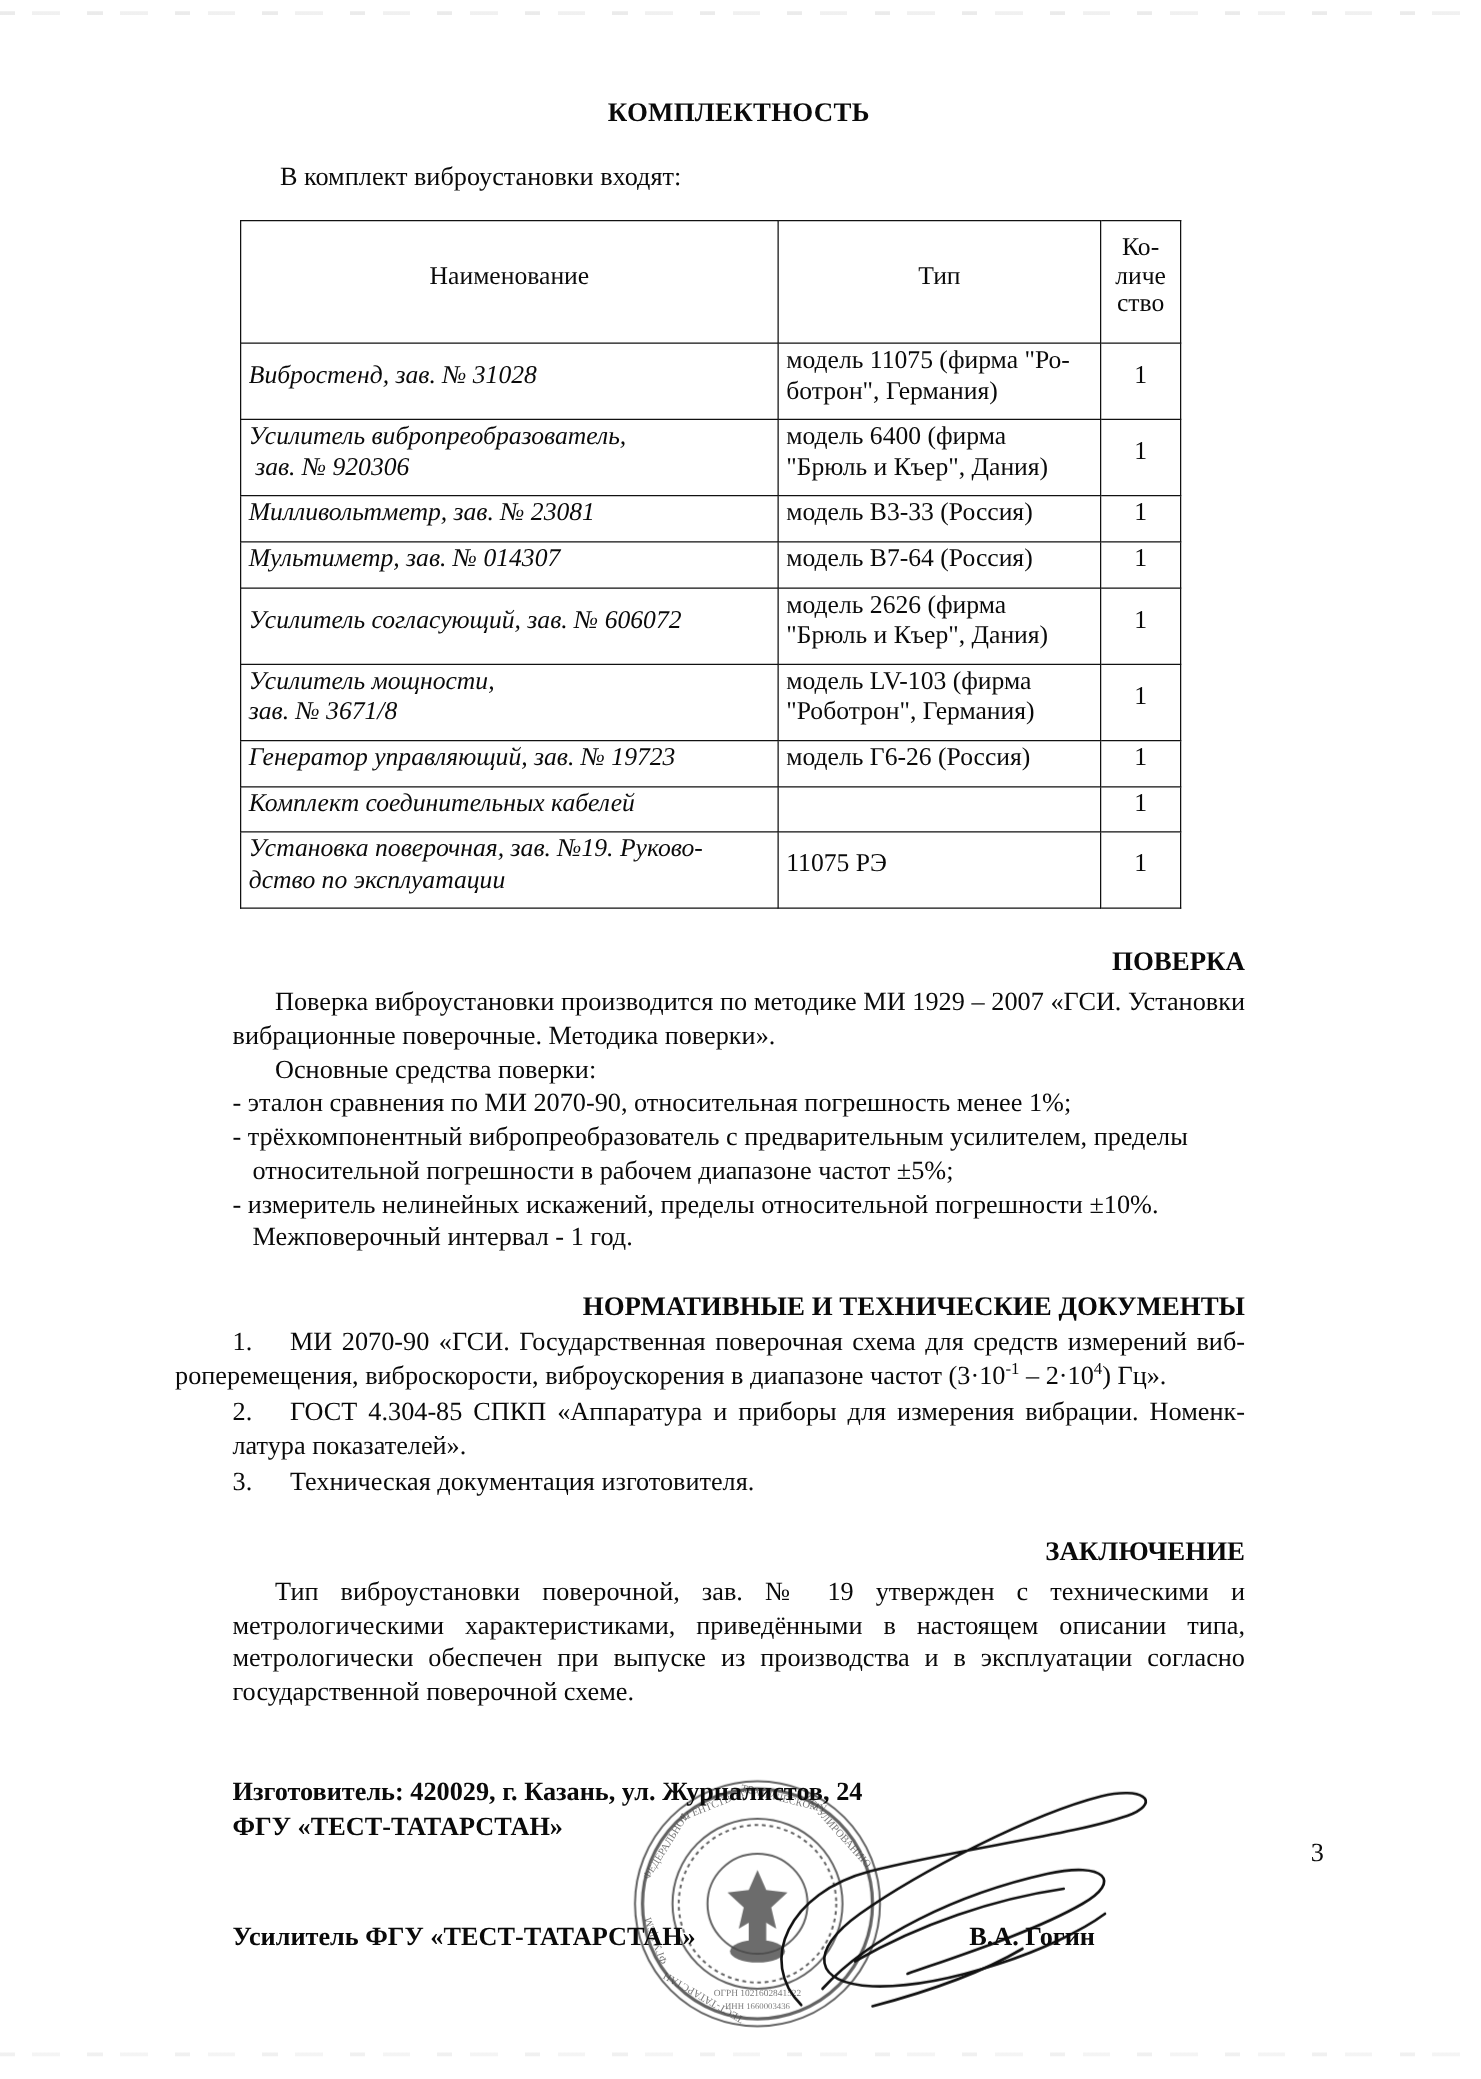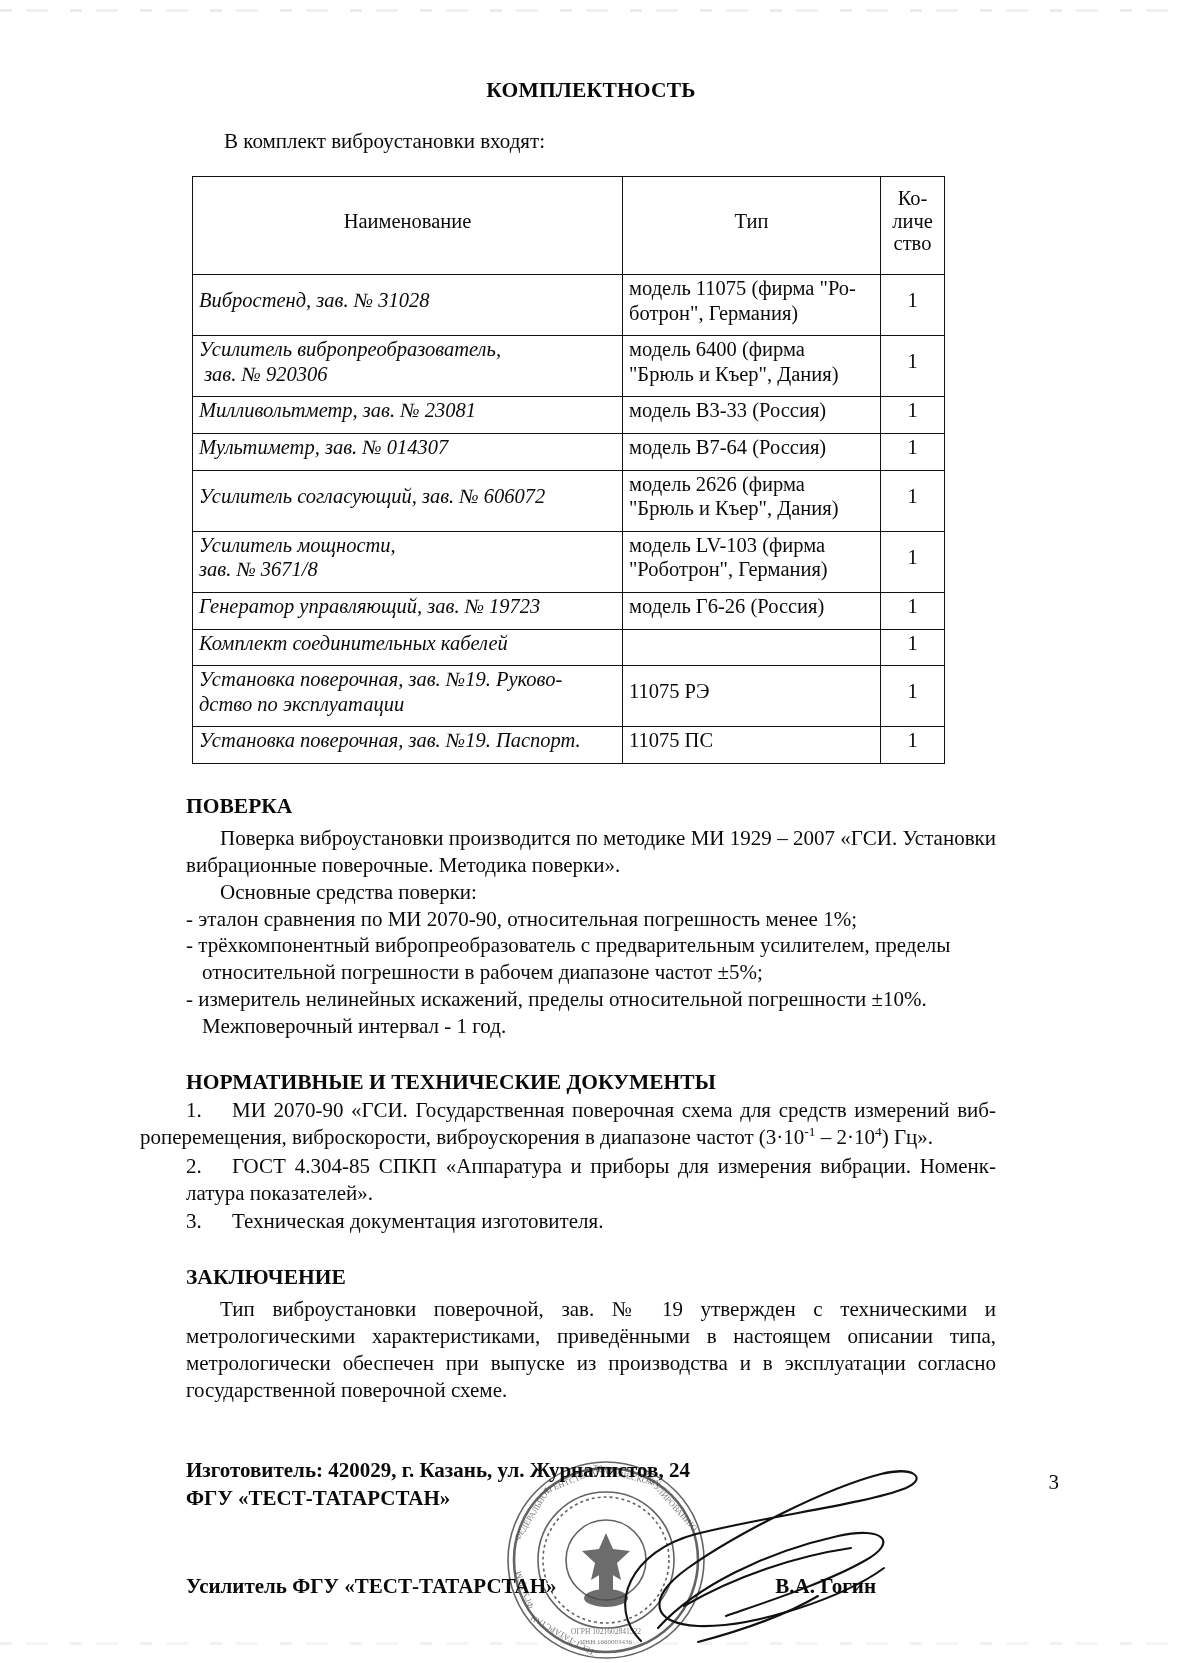--- a/index.html
+++ b/index.html
@@ -85,21 +85,21 @@
   td.qty-cell  { text-align: center; }
 
   .hdr-qty-stack {
     line-height: 1.12;
     font-size: 20.5px;
   }
   .cell-line { display: block; white-space: pre; }
   h2.section-title {
     font-size: 21.5px;
     font-weight: bold;
-    text-align: left;
+    text-align: right;
     margin: 30px 0 0 0;
   }
   p.body {
     font-size: 21px;
     margin: 6px 0 0 0;
     line-height: 1.28;
     text-align: justify;
   }
   p.body.indent { text-indent: 34px; }
   p.body.sub  { margin-left: 16px; }
@@ -287,29 +287,20 @@
           <td class="name-cell">
             <span class="cell-line">Установка поверочная, зав. №19. Руково-</span>
             <span class="cell-line">дство по эксплуатации</span>
           </td>
           <td class="type-cell">
             <span class="cell-line">11075 РЭ</span>
           </td>
           <td class="qty-cell">1</td>
         </tr>
 
-        <tr>
-          <td class="name-cell">
-            <span class="cell-line">Установка поверочная, зав. №19. Паспорт.</span>
-          </td>
-          <td class="type-cell">
-            <span class="cell-line">11075 ПС</span>
-          </td>
-          <td class="qty-cell">1</td>
-        </tr>
       </tbody>
     </table>
 
     <h2 class="section-title">ПОВЕРКА</h2>
 
     <p class="body indent">Поверка виброустановки производится по методике МИ 1929 – 2007 «ГСИ. Установки вибрационные поверочные. Методика поверки».</p>
     <p class="body indent nomargin">Основные средства поверки:</p>
     <p class="body nomargin">- эталон сравнения по МИ 2070-90, относительная  погрешность менее 1%;</p>
     <p class="body nomargin">- трёхкомпонентный вибропреобразователь с предварительным усилителем, пределы</p>
     <p class="body nomargin sub">относительной погрешности в рабочем диапазоне частот  ±5%;</p>

